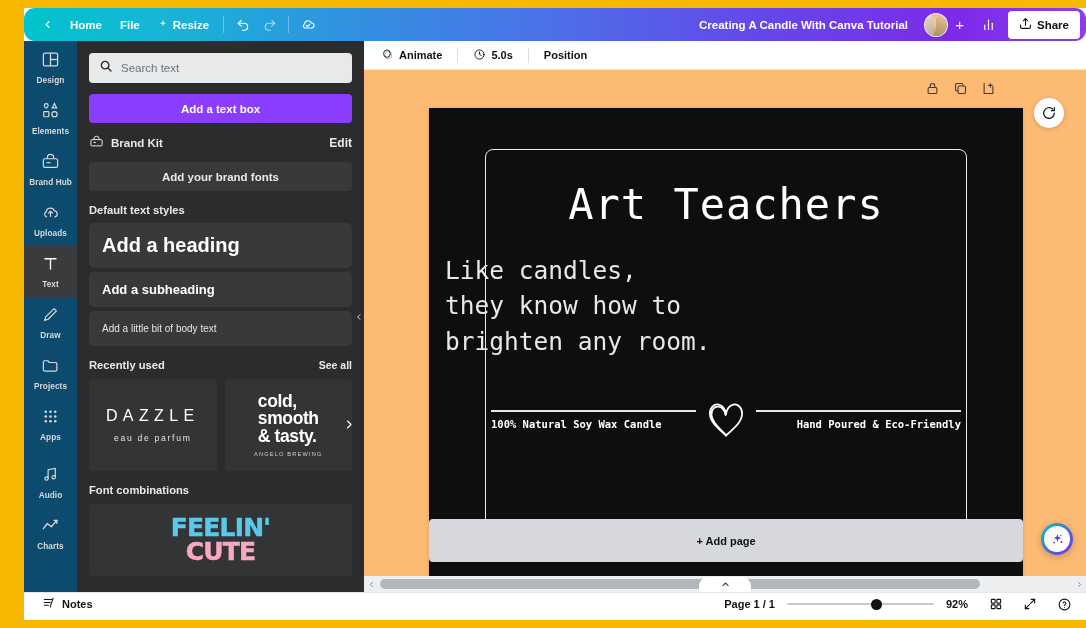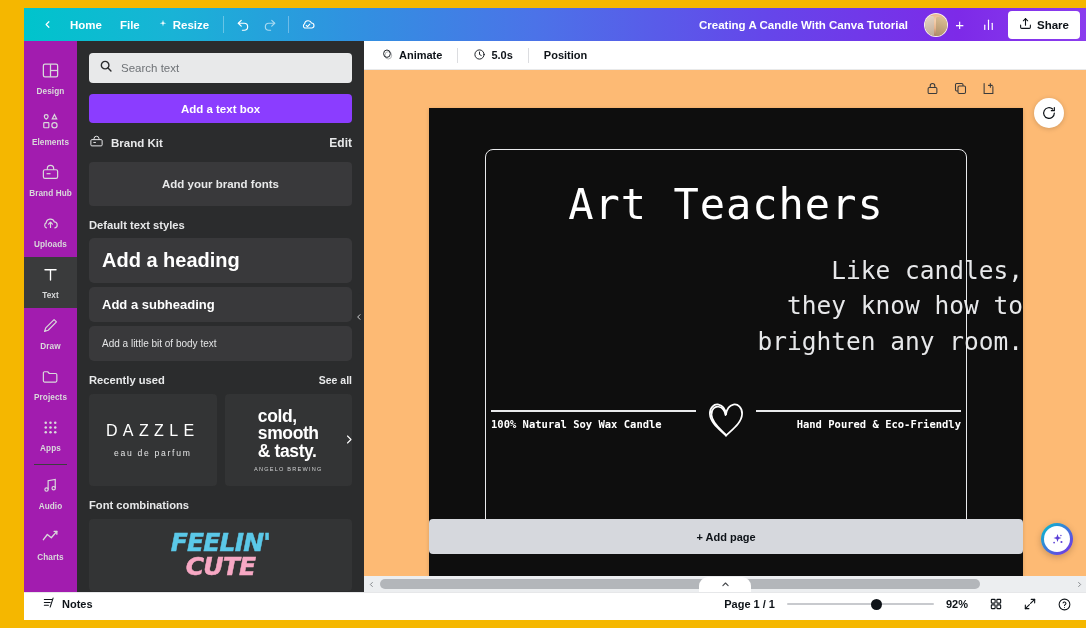--- a/index.html
+++ b/index.html
@@ -22,21 +22,21 @@
     display: flex; flex-direction: column;
   }
 
   
   #header {
     height: 33px; flex: 0 0 33px;
     background: linear-gradient(90deg,#00c4cc 0%,#19b3d6 14%,#2f93e0 30%,#4b73e8 48%,#6546ea 70%,#7d2ae8 88%,#8b3dee 100%);
     display: flex; align-items: center;
     padding: 0 6px 0 10px;
     color: #fff;
-    position: relative; z-index: 40;
+    position: relative; z-index: 40; border-radius: 11px;
   }
   .hdr-btn {
     display: flex; align-items: center; gap: 5px;
     height: 25px; padding: 0 9px;
     border-radius: 4px; cursor: pointer;
     font-size: 11.5px; font-weight: 600; color: #fff;
     white-space: nowrap;
   }
   .hdr-icon-btn {
     width: 27px; height: 25px; display: flex;
@@ -75,23 +75,23 @@
     background: #fff; color: #0e1318;
     height: 28px; padding: 0 11px; border-radius: 4px;
     font-size: 11.5px; font-weight: 600; cursor: pointer; margin-left: 4px;
   }
 
   
   #body { flex: 1; display: flex; min-height: 0; position: relative; }
 
   
   #rail {
-    width: 53px; flex: 0 0 53px; background: #a21caf;
+    width: 53px; flex: 0 0 53px; background: #0c4a6e;
     display: flex; flex-direction: column; align-items: center;
-    padding-top: 12px; position: relative; z-index: 20;
+    padding-top: 1px; position: relative; z-index: 20;
   }
   .rail-item {
     width: 53px; height: 51px; display: flex; flex-direction: column;
     align-items: center; justify-content: center; gap: 3px;
     color: #d9dadb; cursor: pointer; position: relative;
   }
   .rail-item.active { background: #3a3b3c; }
   .rail-label { font-size: 8.2px; font-weight: 600; letter-spacing: .1px; }
   .rail-sep { width: 33px; height: 1px; background: #3d3e3f; margin: 3px 0; }
 
@@ -122,21 +122,21 @@
   #brandkit-row {
     display: flex; align-items: center; height: 22px;
     margin-bottom: 8px; color: #e8e9ea;
   }
   #brandkit-label { font-size: 11.5px; font-weight: 700; margin-left: 7px; }
   #brandkit-edit {
     margin-left: auto; font-size: 12px; font-weight: 700;
     color: #e8e9ea; cursor: pointer;
   }
   #add-brand-fonts {
-    height: 44px; background: #39393b; color: #e8e9ea;
+    height: 29px; background: #39393b; color: #e8e9ea;
     border-radius: 4px; display: flex; align-items: center;
     justify-content: center; font-size: 11.5px; font-weight: 700;
     cursor: pointer; margin-bottom: 13px;
   }
   .panel-section-title {
     font-size: 11.2px; font-weight: 700; color: #e8e9ea; margin-bottom: 7px;
   }
   .style-card {
     background: #39393b; border-radius: 5px; color: #fff;
     padding: 0 13px; display: flex; align-items: center;
@@ -160,21 +160,21 @@
   .dazzle-sub { font-size: 8.6px; letter-spacing: 1.7px; color: #e4e5e6; margin-top: 8px; }
   .cold-txt {
     font-size: 17.5px; font-weight: 700; color: #fff;
     line-height: 1.0; text-align: left; letter-spacing: -.4px;
   }
   .cold-sub { font-size: 5.6px; letter-spacing: 1.2px; color: #cfd0d1; margin-top: 6px; text-align:center; }
   #recent-next {
     position: absolute; right: -3px; top: 50%; transform: translateY(-50%);
     color: #fff; font-size: 15px; cursor: pointer; line-height: 1;
   }
-  #combo-row { display: flex; gap: 0; font-style: italic; }
+  #combo-row { display: flex; gap: 0; }
   .combo-card {
     flex: 1; height: 72px; background: #333435; border-radius: 4px;
     display: flex; flex-direction: column; align-items: center;
     justify-content: center; cursor: pointer; overflow: hidden;
   }
   .combo-l1, .combo-l2 {
     font-family: "DejaVu Sans", sans-serif;
     font-weight: 700; font-size: 25px; line-height: .96;
     letter-spacing: -.8px; -webkit-text-stroke: .5px currentColor;
   }
@@ -229,39 +229,39 @@
     position: absolute; left: 56px; top: 41px; right: 56px; bottom: 41px;
     border: 1.6px solid #e9eaec; border-radius: 8px;
   }
   #d-title {
     position: absolute; left: 0; right: 0; top: 72px;
     text-align: center; color: #fff;
     font-family: "DejaVu Sans Mono", monospace;
     font-size: 42px; letter-spacing: 1px; font-weight: 400;
   }
   #d-sub {
-    position: absolute; left: 8px; right: 0; top: 145px;
-    text-align: right; color: #e7e8ea;
+    position: absolute; left: 16px; right: 0; top: 145px;
+    text-align: left; color: #e7e8ea;
     font-family: "DejaVu Sans Mono", monospace;
     font-size: 24.5px; line-height: 1.44; font-weight: 400;
   }
   #d-footer {
     position: absolute; left: 62px; right: 62px; top: 289px;
     display: flex; align-items: center; justify-content: space-between;
   }
   .d-foot-txt {
     color: #fff; font-family: "DejaVu Sans Mono", monospace;
     font-size: 10.5px; font-weight: 700; white-space: nowrap;
   }
   .d-foot-col { display: flex; flex-direction: column; align-items: stretch; gap: 6px; }
   .d-rule { height: 1.4px; background: #e9eaec; }
   #d-heart { width: 60px; display:flex; align-items:center; justify-content:center; }
 
   #add-page-btn {
-    position: absolute; left: 65px; top: 449px; width: 594px; height: 35px;
+    position: absolute; left: 65px; top: 449px; width: 594px; height: 43px;
     background: #d6d8dd; border-radius: 4px;
     display: flex; align-items: center; justify-content: center;
     font-size: 11px; font-weight: 600; color: #0e1318; cursor: pointer;
   }
 
   
   #hscroll {
     position: absolute; left: 0; right: 0; bottom: 0; height: 16px;
     background: #eceef0; display: flex; align-items: center; z-index: 8;
   }

